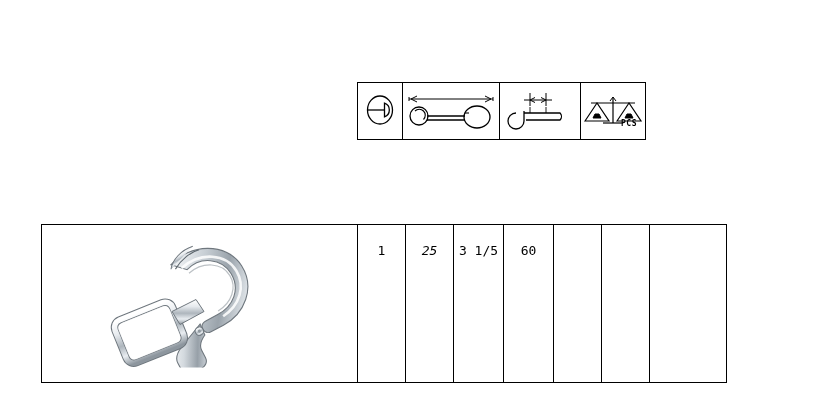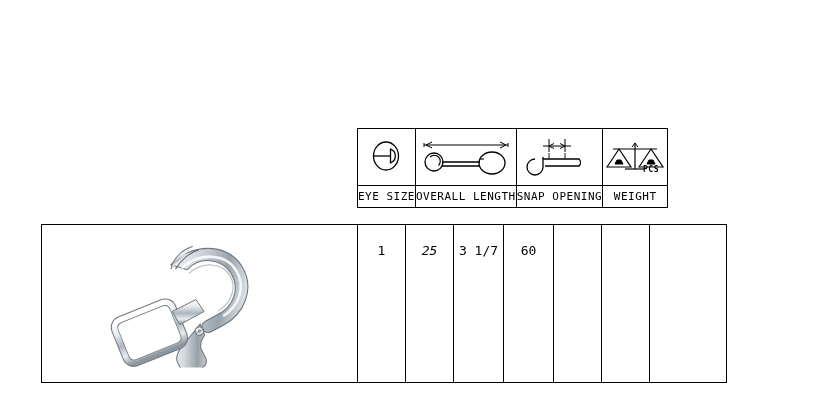--- a/index.html
+++ b/index.html
@@ -16,21 +16,20 @@
     overflow: hidden;
   }
 
   
   .spec-table {
     position: absolute;
     left: 357px;
     top: 82px;
     border-collapse: collapse;
     table-layout: fixed;
-    margin-top: 46px;
   }
   .spec-table td {
     border: 1px solid #000;
     padding: 0;
     text-align: center;
     vertical-align: middle;
     font-size: 11px;
     letter-spacing: 0.5px;
   }
   .icon-cell {
@@ -154,26 +153,20 @@
             <path d="M32 8 L29 12 M32 8 L35 12" fill="none" stroke="#000" stroke-width="1"></path>
             <path d="M4 32 L16 14 L28 32 Z" fill="none" stroke="#000" stroke-width="1.2"></path>
             <path d="M36 32 L48 14 L60 32 Z" fill="none" stroke="#000" stroke-width="1.2"></path>
             <path d="M12 29 L20 29 L18 25 L14 25 Z" fill="#000" stroke="#000" stroke-width="1"></path>
             <path d="M44 29 L52 29 L50 25 L46 25 Z" fill="#000" stroke="#000" stroke-width="1"></path>
             <path d="M22 34 L42 34" fill="none" stroke="#000" stroke-width="1.2"></path>
             <text x="48" y="37" font-family="DejaVu Sans Mono, monospace" font-size="8" font-weight="bold" text-anchor="middle">PCS</text>
           </svg>
         </div>
       </td>
-    </tr>
-    <tr>
-      <td class="name-cell" colspan="2">EYE SIZE</td>
-      <td class="name-cell" colspan="2">OVERALL  LENGTH</td>
-      <td class="name-cell" colspan="2">SNAP OPENING</td>
-      <td class="name-cell">WEIGHT</td>
     </tr>
   </tbody>
 </table>
 
 <table class="product-table">
   <tbody>
     <tr>
       <td class="img-cell">
         <div class="hook-img">
           <svg width="200" height="130" viewBox="0 0 200 130">
@@ -245,21 +238,21 @@
           </svg>
         </div>
       </td>
       <td class="val-cell pcol-1">
         <div class="val-inner">1</div>
       </td>
       <td class="val-cell pcol-2">
         <div class="val-inner">25</div>
       </td>
       <td class="val-cell pcol-3">
-        <div class="val-inner">3 1/7</div>
+        <div class="val-inner">3 1/5</div>
       </td>
       <td class="val-cell pcol-4">
         <div class="val-inner">60</div>
       </td>
       <td class="val-cell pcol-5">
         <div class="val-inner"></div>
       </td>
       <td class="val-cell pcol-6">
         <div class="val-inner"></div>
       </td>

